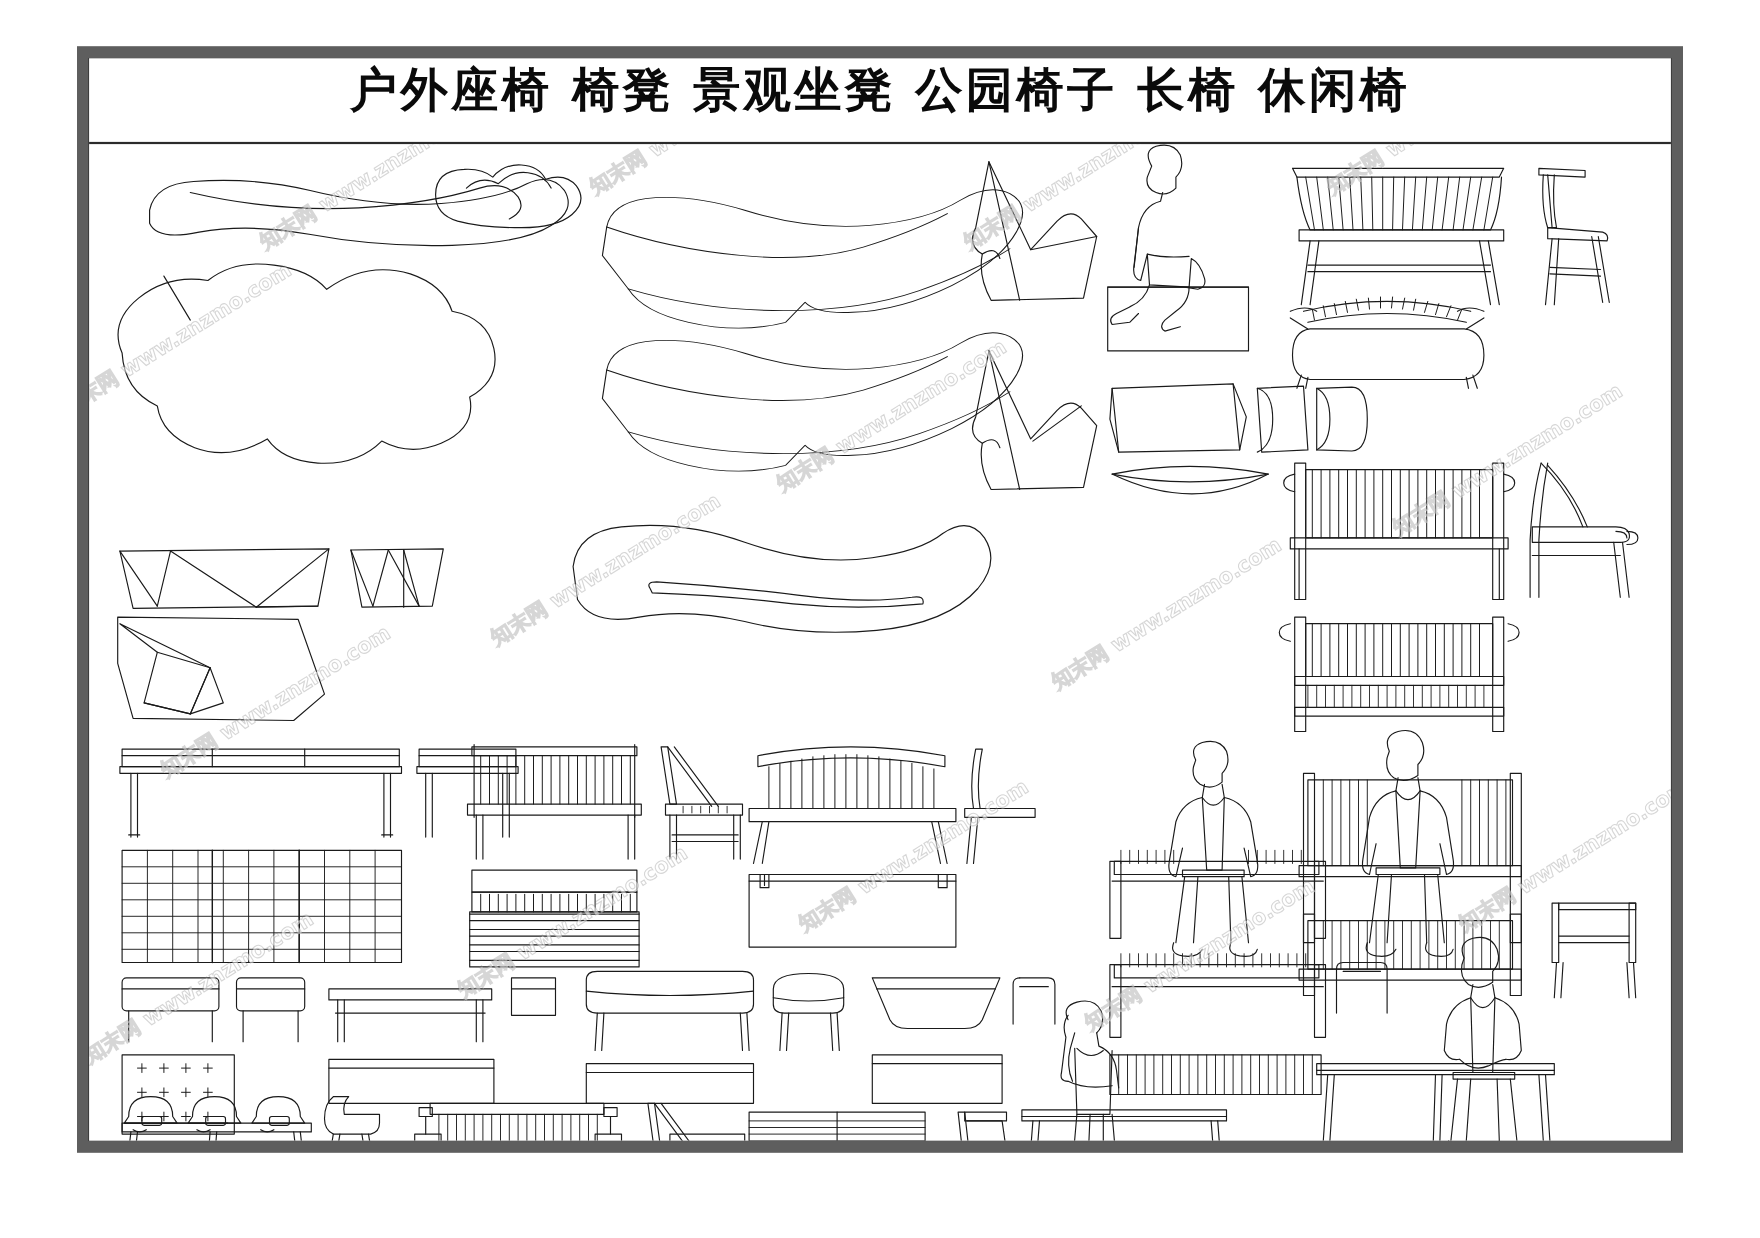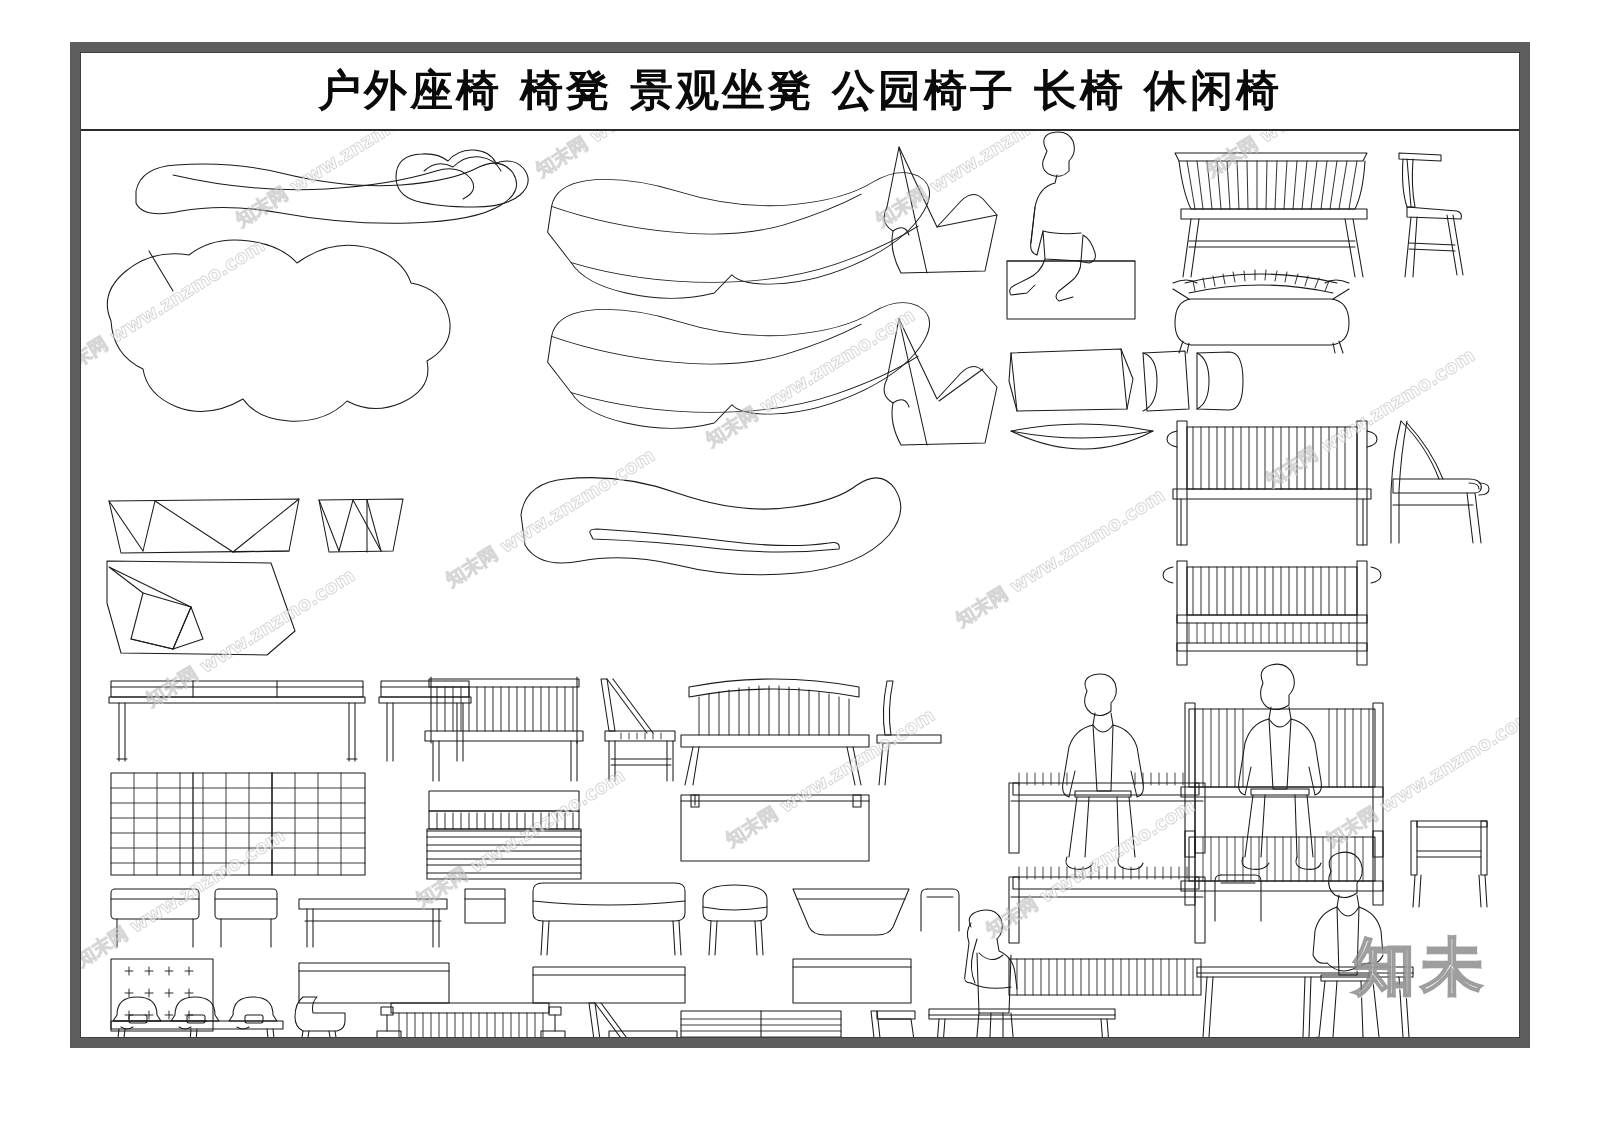--- a/index.html
+++ b/index.html
@@ -15,21 +15,21 @@
   }
   .frame-inner{
     position:absolute;left:10px;top:10px;right:10px;bottom:10px;
     background:#ffffff;border:1px solid #3d3d3d;
   }
 
   
   .title-band{
     position:absolute;left:0;top:0;width:100%;height:78px;
     border-bottom:2px solid #2b2b2b;
-    display:flex;align-items:center;justify-content:center;
+    display:flex;align-items:flex-start;justify-content:center;
     box-sizing:border-box;
   }
   .title-text{
     font-family:"DejaVu Sans","Liberation Sans",sans-serif;
     font-weight:bold;font-size:43px;letter-spacing:3px;color:#0a0a0a;
     white-space:nowrap;
   }
 
   
   .canvas{position:absolute;left:0;top:78px;right:0;bottom:0;overflow:hidden;}
@@ -1080,20 +1080,19 @@
           <div class="wm" style="left:1120px; top:30px">知末网 www.znzmo.com</div>
           <div class="wm" style="left:1180px; top:340px">知末网 www.znzmo.com</div>
           <div class="wm" style="left:60px; top:560px">知末网 www.znzmo.com</div>
           <div class="wm" style="left:330px; top:760px">知末网 www.znzmo.com</div>
           <div class="wm" style="left:640px; top:700px">知末网 www.znzmo.com</div>
           <div class="wm" style="left:900px; top:790px">知末网 www.znzmo.com</div>
           <div class="wm" style="left:1240px; top:700px">知末网 www.znzmo.com</div>
           <div class="wm" style="left:-10px; top:820px">知末网 www.znzmo.com</div>
         </div>
 
-        <div class="brand-wm">知未</div>
       </div>
 
     </div>
   </div>
 
 
 </div>
 
 </body></html>

